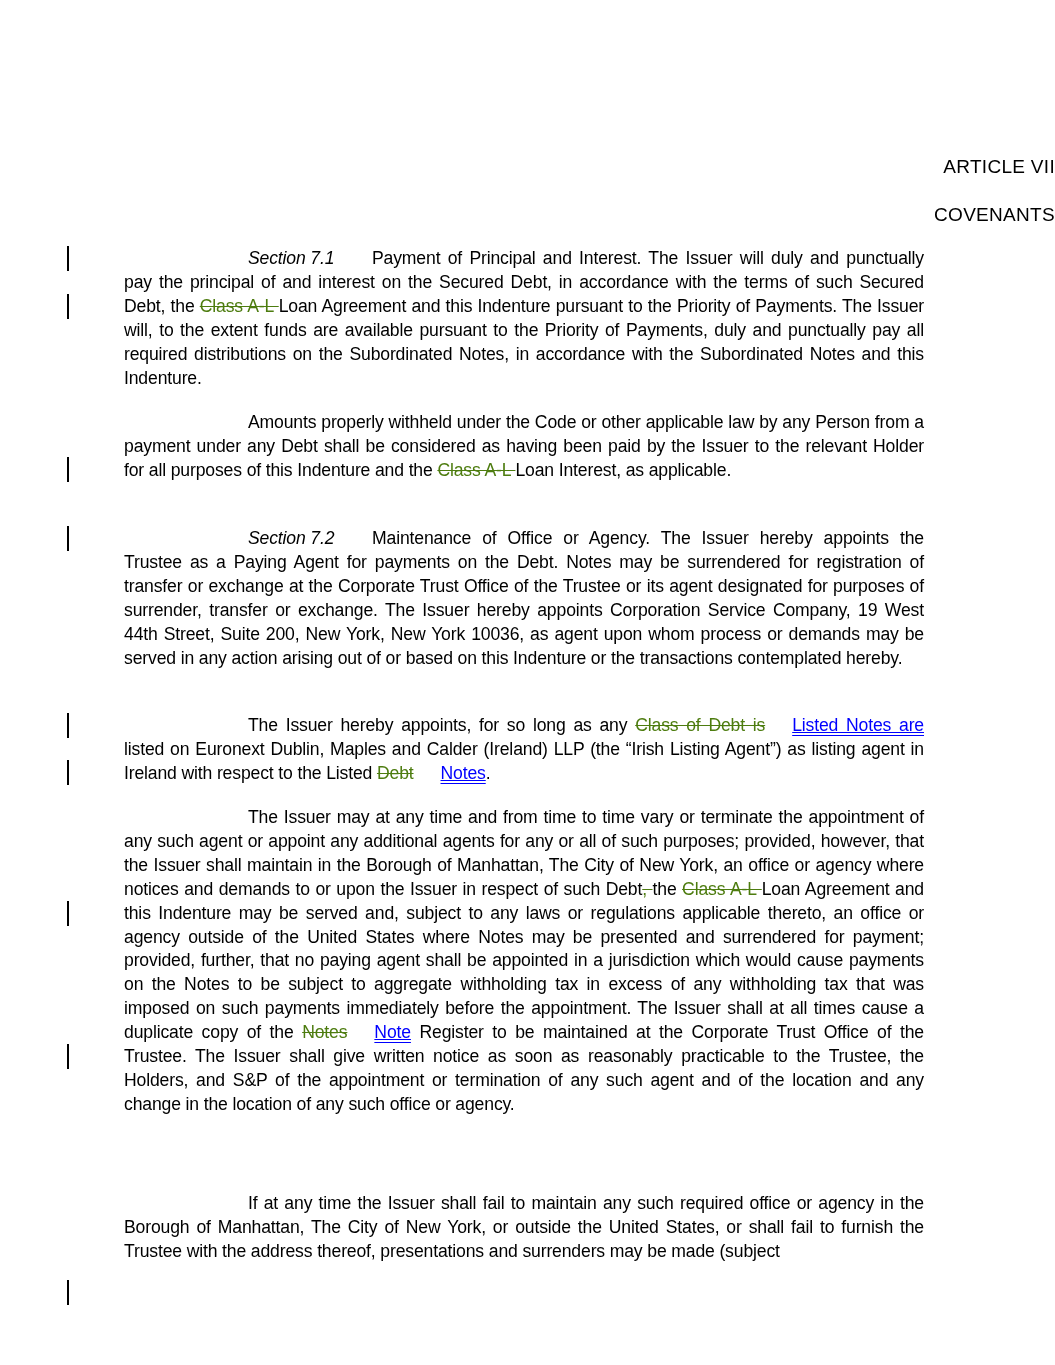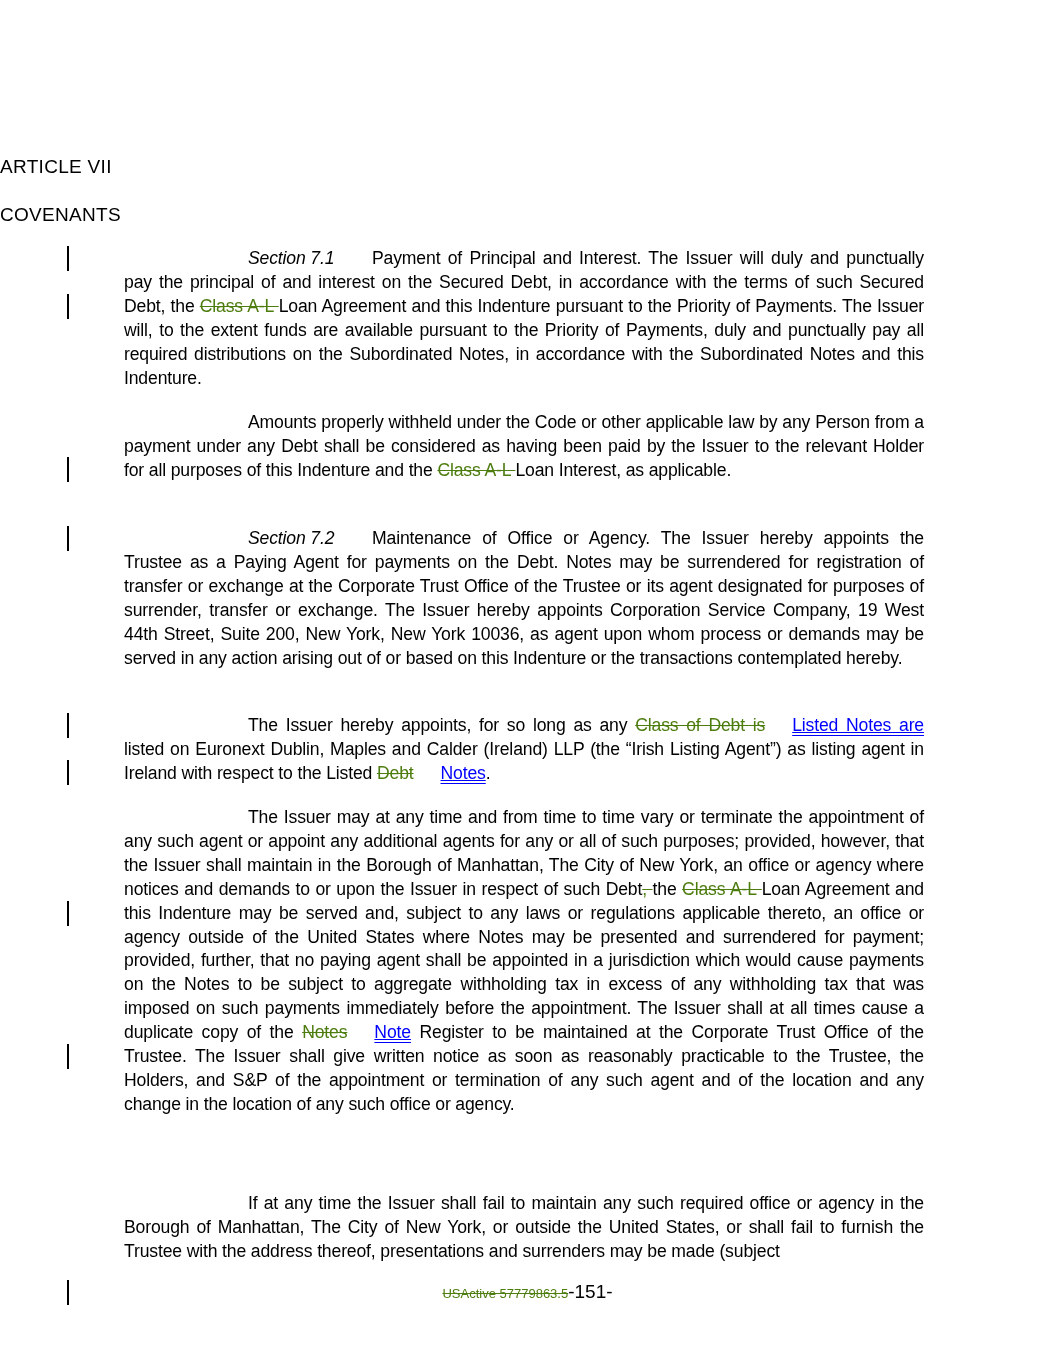--- a/index.html
+++ b/index.html
@@ -2,21 +2,21 @@
 <html><head>
   <meta charset="utf-8">
   <style>
     html, body { margin: 0; padding: 0; background: #ffffff; }
     body { width: 1055px; height: 1365px; position: relative; overflow: hidden; }
     .page {
       position: absolute; left: 0; top: 0; width: 1055px; height: 1365px;
       font-family: "Liberation Sans", sans-serif; color: #000000;
     }
     .heading {
-      position: absolute; left: 0; width: 1055px; text-align: left;
+      position: absolute; left: 0; width: 1055px; text-align: right;
       font-size: 19px; letter-spacing: 0.3px;
     }
     .h-article { top: 156px; }
     .h-covenants { top: 204px; }
     .para {
       position: absolute; left: 124px; width: 800px;
       font-size: 17.6px; line-height: 23.9px; text-align: justify;
       letter-spacing: -0.15px;
     }
     .indent { display: inline-block; width: 124px; }
@@ -56,15 +56,14 @@
   <div class="para" style="top:411px"><span class="indent"></span><span>Amounts properly withheld under the Code or other applicable law by any Person from a payment under any Debt shall be considered as having been paid by the Issuer to the relevant Holder for all purposes of this Indenture and the </span><span class="del">Class A-L </span><span>Loan Interest, as applicable.</span></div>
 
   <div class="para" style="top:527px"><span class="indent"></span><span class="sec-num">Section 7.2</span><span class="u">Maintenance of Office or Agency</span><span>.  The Issuer hereby appoints the Trustee as a Paying Agent for payments on the Debt.  Notes may be surrendered for registration of transfer or exchange at the Corporate Trust Office of the Trustee or its agent designated for purposes of surrender, transfer or exchange.  The Issuer hereby appoints Corporation Service Company, 19 West 44th Street, Suite 200, New York, New York 10036, as agent upon whom process or demands may be served in any action arising out of or based on this Indenture or the transactions contemplated hereby.</span></div>
 
   <div class="para" style="top:714px"><span class="indent"></span><span>The Issuer hereby appoints, for so long as any </span><span class="del">Class of Debt is</span><span class="ins">Listed Notes are</span><span> listed on Euronext Dublin, Maples and Calder (Ireland) LLP (the “</span><span class="u">Irish Listing Agent</span><span>”) as listing agent in Ireland with respect to the Listed </span><span class="del">Debt</span><span class="ins">Notes</span><span>.</span></div>
 
   <div class="para" style="top:806px"><span class="indent"></span><span>The Issuer may at any time and from time to time vary or terminate the appointment of any such agent or appoint any additional agents for any or all of such purposes; </span><span class="u">provided</span><span>, </span><span class="u">however</span><span>, that the Issuer shall maintain in the Borough of Manhattan, The City of New York, an office or agency where notices and demands to or upon the Issuer in respect of such Debt</span><span class="del">, </span><span> the </span><span class="del">Class A-L </span><span>Loan Agreement and this Indenture may be served and, subject to any laws or regulations applicable thereto, an office or agency outside of the United States where Notes may be presented and surrendered for payment; </span><span class="u">provided</span><span>, </span><span class="u">further</span><span>, that no paying agent shall be appointed in a jurisdiction which would cause payments on the Notes to be subject to aggregate withholding tax in excess of any withholding tax that was imposed on such payments immediately before the appointment.  The Issuer shall at all times cause a duplicate copy of the </span><span class="del">Notes</span><span class="ins">Note</span><span> Register to be maintained at the Corporate Trust Office of the Trustee.  The Issuer shall give written notice as soon as reasonably practicable to the Trustee, the Holders, and S&amp;P of the appointment or termination of any such agent and of the location and any change in the location of any such office or agency.</span></div>
 
   <div class="para" style="top:1192px"><span class="indent"></span><span>If at any time the Issuer shall fail to maintain any such required office or agency in the Borough of Manhattan, The City of New York, or outside the United States, or shall fail to furnish the Trustee with the address thereof, presentations and surrenders may be made (subject</span></div>
 
-  <div class="footer"><span class="del">USActive 57779863.5</span><span>-151-</span></div>
 
 </div>
 
 </body></html>

